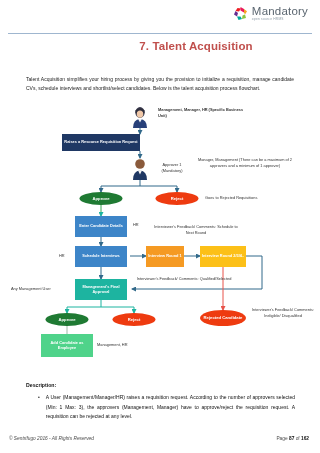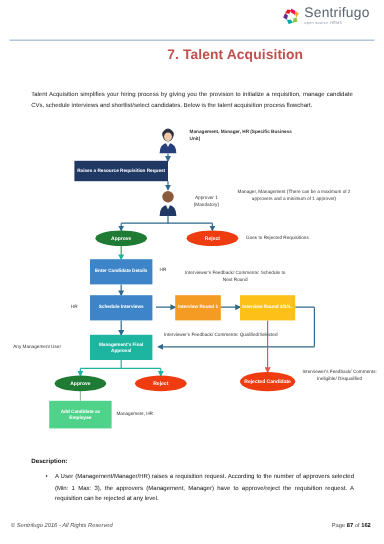--- a/index.html
+++ b/index.html
@@ -71,21 +71,21 @@
             <path d="M7,-9 L13,-4.5 L9,2 L7,-2 Z" fill="#f5a623"></path>
             <path d="M9,2 L11,9 L3,11 L4,4 Z" fill="#8dc63f"></path>
             <path d="M3,11 L-4,13 L-7,6 L0,6 Z" fill="#00a99d"></path>
             <path d="M-7,6 L-13,2 L-10,-5 L-5,-1 Z" fill="#662d91"></path>
             <path d="M-10,-5 L-6,-11 L1,-10 L-3,-4 Z" fill="#ed1c24"></path>
             <circle cx="0" cy="0" r="3.4" fill="#ffffff"></circle>
           </g>
         </svg>
       </span>
       <span class="logo-text">
-        <span class="logo-name">Sentrifugo</span>
+        <span class="logo-name">Mandatory</span>
         <span class="logo-sub">open source HRMS</span>
       </span>
     </div>
     <div class="hr-line"></div>
   </div>
 
   <div class="title">7. Talent Acquisition</div>
 
   <div class="intro">Talent Acquisition simplifies your hiring process by giving you the provision to initialize a requisition, manage candidate CVs, schedule interviews and shortlist/select candidates. Below is the talent acquisition process flowchart.</div>
 

